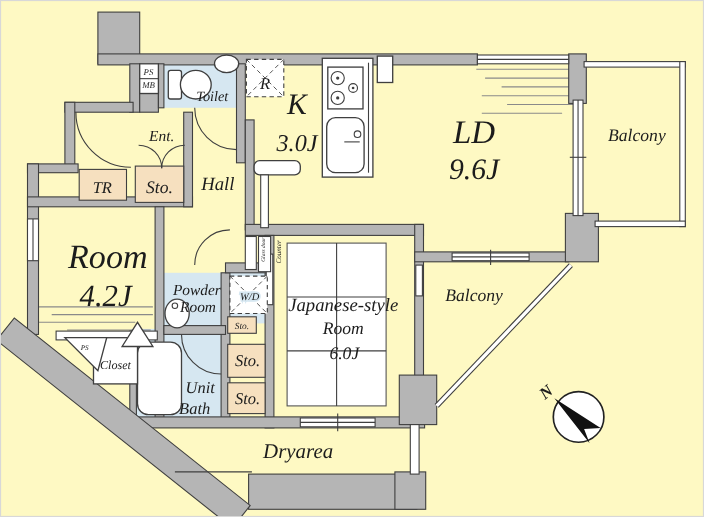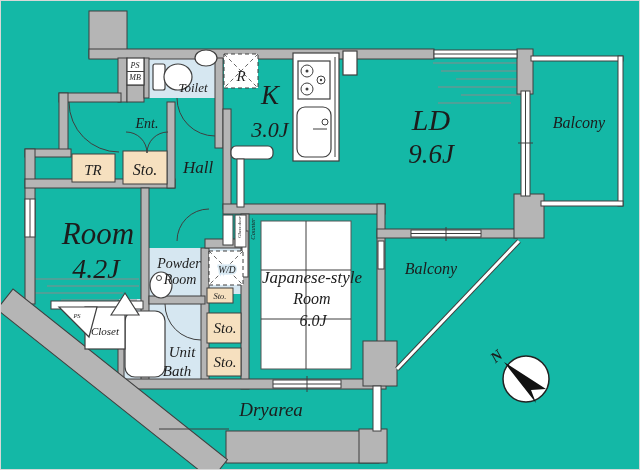--- a/index.html
+++ b/index.html
@@ -1,16 +1,16 @@
 <!DOCTYPE html>
 <html><head>
 <meta charset="utf-8">
 <style>
   html,body{margin:0;padding:0;background:#ffffff;}
-  #stage{position:relative;width:640px;height:470px;background:#14b8a6;border:1px solid #d8d8d8;box-sizing:border-box;overflow:hidden;}
+  #stage{position:relative;width:640px;height:470px;background:#fef9c3;border:1px solid #d8d8d8;box-sizing:border-box;overflow:hidden;}
   svg{position:absolute;left:0;top:0;}
   .wall{fill:#b5b5b5;stroke:#3f3f3f;stroke-width:1;}
   .thinw{fill:#ffffff;stroke:#3f3f3f;stroke-width:1;}
   .win{fill:#ffffff;stroke:#3f3f3f;stroke-width:1;}
   .blue{fill:#d6e7f1;stroke:none;}
   .beige{fill:#f6e0bf;stroke:#3f3f3f;stroke-width:1;}
   .furn{fill:#ffffff;stroke:#3f3f3f;stroke-width:1.2;}
   .ln{stroke:#3f3f3f;stroke-width:1;fill:none;}
   .hatch{stroke:#8a8a8a;stroke-width:1;}
   .dash{fill:#ffffff;stroke:#3f3f3f;stroke-width:1;stroke-dasharray:4 3;}

